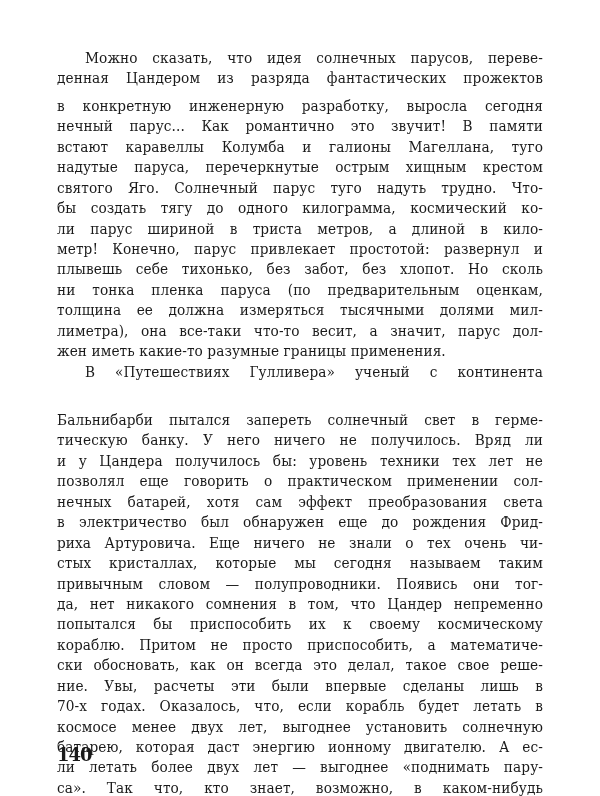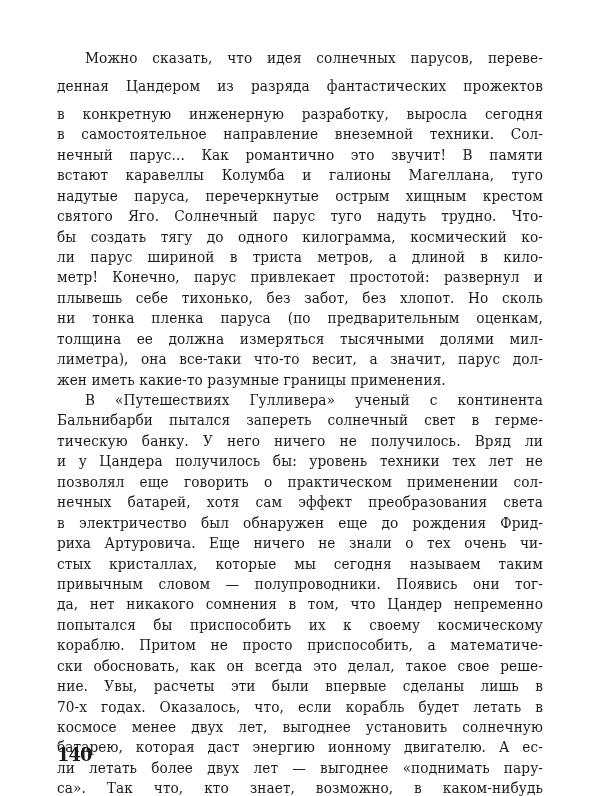--- a/index.html
+++ b/index.html
@@ -20,39 +20,38 @@
     position: absolute; left: 57px; top: 744px;
     font-family: "DejaVu Serif", serif; font-weight: bold; font-size: 18px; letter-spacing: -1px;
   }
 </style>
 </head>
 <body>
 
 <div class="page">
   <div>
     <div class="line indent" style="white-space: nowrap;">Можно сказать, что идея солнечных парусов, переве-</div>
-    <div class="line" style="white-space: nowrap; margin-top: 8px;">денная Цандером из разряда фантастических прожектов</div>
+    <div class="line" style="white-space: nowrap;">денная Цандером из разряда фантастических прожектов</div>
     <div class="line" style="white-space: nowrap; margin-top: 7px;">в конкретную инженерную разработку, выросла сегодня</div>
-    <div class="line" style="white-space: nowrap;">в самостоятельное направление внеземной техники. Сол-</div>
     <div class="line" style="white-space: nowrap;">нечный парус... Как романтично это звучит! В памяти</div>
     <div class="line" style="white-space: nowrap;">встают каравеллы Колумба и галионы Магеллана, туго</div>
     <div class="line" style="white-space: nowrap;">надутые паруса, перечеркнутые острым хищным крестом</div>
     <div class="line" style="white-space: nowrap;">святого Яго. Солнечный парус туго надуть трудно. Что-</div>
     <div class="line" style="white-space: nowrap;">бы создать тягу до одного килограмма, космический ко-</div>
     <div class="line" style="white-space: nowrap;">ли парус шириной в триста метров, а длиной в кило-</div>
     <div class="line" style="white-space: nowrap;">метр! Конечно, парус привлекает простотой: развернул и</div>
     <div class="line" style="white-space: nowrap;">плывешь себе тихонько, без забот, без хлопот. Но сколь</div>
     <div class="line" style="white-space: nowrap;">ни тонка пленка паруса (по предварительным оценкам,</div>
     <div class="line" style="white-space: nowrap;">толщина ее должна измеряться тысячными долями мил-</div>
     <div class="line" style="white-space: nowrap;">лиметра), она все-таки что-то весит, а значит, парус дол-</div>
     <div class="line last" style="white-space: nowrap;">жен иметь какие-то разумные границы применения.</div>
   </div>
   <div>
     <div class="line indent" style="white-space: nowrap;">В «Путешествиях Гулливера» ученый с континента</div>
-    <div class="line" style="white-space: nowrap;">Бальнибарби пытался запереть солнечный свет в герме-</div>
+    <div class="line" style="white-space: nowrap; margin-top: 28px;">Бальнибарби пытался запереть солнечный свет в герме-</div>
     <div class="line" style="white-space: nowrap;">тическую банку. У него ничего не получилось. Вряд ли</div>
     <div class="line" style="white-space: nowrap;">и у Цандера получилось бы: уровень техники тех лет не</div>
     <div class="line" style="white-space: nowrap;">позволял еще говорить о практическом применении сол-</div>
     <div class="line" style="white-space: nowrap;">нечных батарей, хотя сам эффект преобразования света</div>
     <div class="line" style="white-space: nowrap;">в электричество был обнаружен еще до рождения Фрид-</div>
     <div class="line" style="white-space: nowrap;">риха Артуровича. Еще ничего не знали о тех очень чи-</div>
     <div class="line" style="white-space: nowrap;">стых кристаллах, которые мы сегодня называем таким</div>
     <div class="line" style="white-space: nowrap;">привычным словом — полупроводники. Появись они тог-</div>
     <div class="line" style="white-space: nowrap;">да, нет никакого сомнения в том, что Цандер непременно</div>
     <div class="line" style="white-space: nowrap;">попытался бы приспособить их к своему космическому</div>

